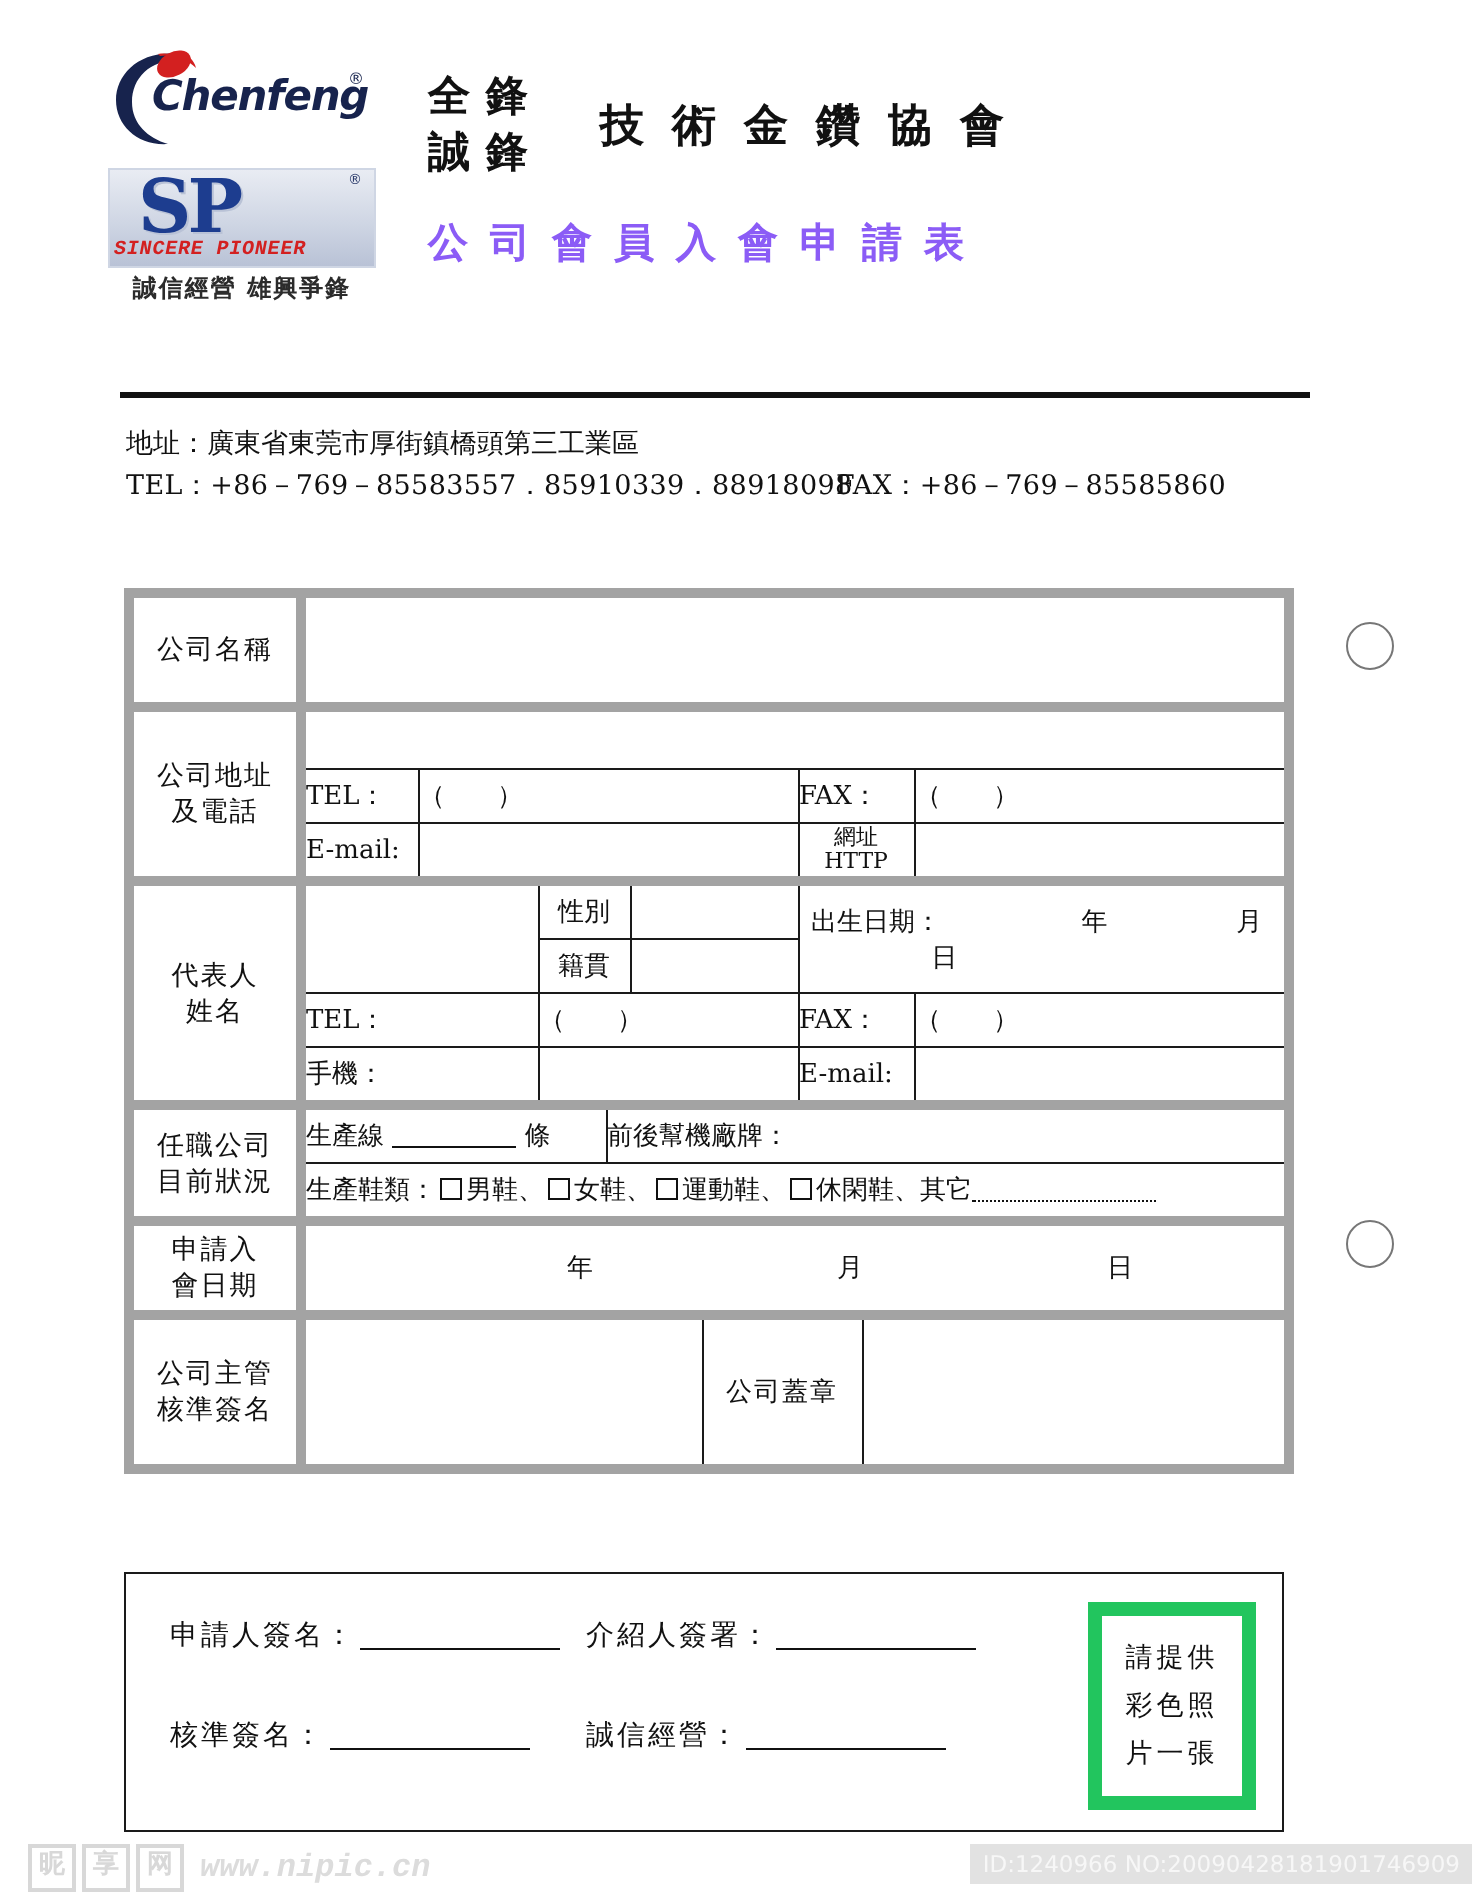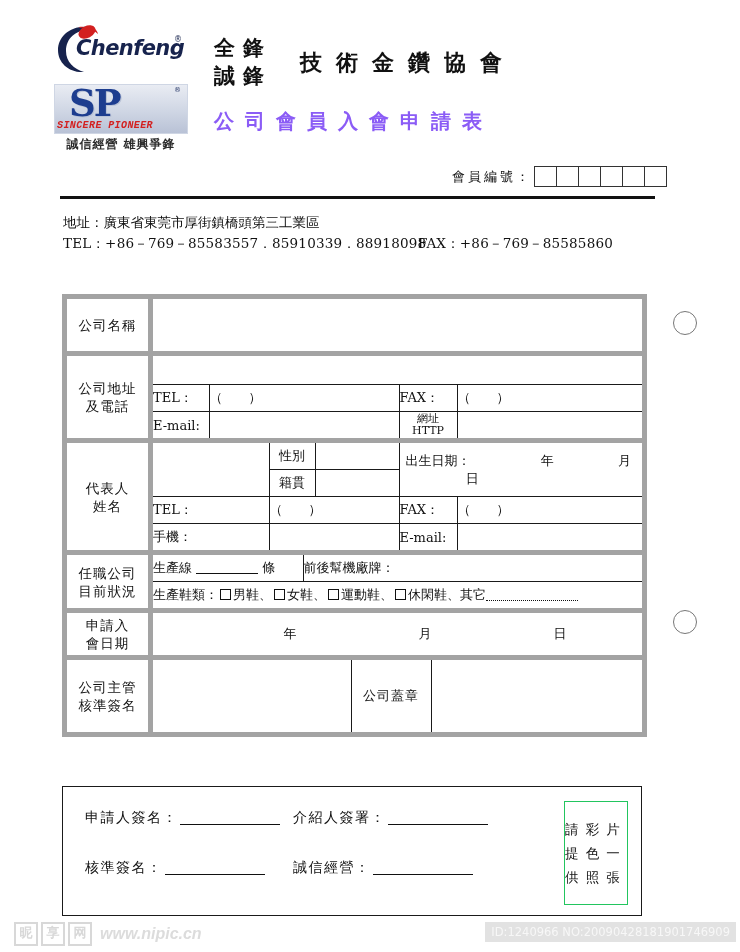--- a/index.html
+++ b/index.html
@@ -274,25 +274,25 @@
     display: inline-block;
     border-bottom: 1px solid #111;
     width: 100px;
     height: 13px;
     vertical-align: -3px;
     margin-left: 2px;
   }
   .photo-box {
     position: absolute;
     right: 13px; top: 14px;
-    width: 64px; height: 104px;
-    border: 1px solid #22c55e;
+    width: 84px; height: 104px;
+    border: 7px solid #22c55e;
     box-sizing: border-box;
     display: flex;
-    flex-direction: row;
+    flex-direction: column;
     align-items: center;
     justify-content: center;
     font-size: 13.5px;
     line-height: 24px;
     letter-spacing: 2px;
   }
 
   
   .hole {
     position: absolute;
@@ -318,21 +318,21 @@
   .wm-g {
     width: 20px; height: 20px;
     border: 2px solid #d8d8d8;
     color: #d8d8d8;
     font-size: 13px;
     line-height: 17px;
     text-align: center;
     font-weight: bold;
   }
   .wm-url {
-    font-family: Liberation Sans, sans-serif;
+    font-family: Liberation Mono, monospace;
     font-style: italic;
     font-weight: bold;
     font-size: 16px;
     color: #dcdcdc;
     margin-left: 4px;
   }
   .wm-right {
     position: absolute;
     right: 4px; top: 6px;
     background: #e2e2e2;
@@ -369,31 +369,20 @@
     <div class="sp-tag-cn">誠信經營 雄興爭鋒</div>
   </div>
 
   <div class="title-org">
     <div class="org-stack">全鋒<br>誠鋒</div>
     <div class="org-main">技術金鑽協會</div>
   </div>
 
   <div class="title-form">公司會員入會申請表</div>
 
-  <div class="member-no">
-    <span class="member-no-label">會員編號：</span>
-    <span class="member-boxes">
-      <span class="member-box"></span>
-      <span class="member-box"></span>
-      <span class="member-box"></span>
-      <span class="member-box"></span>
-      <span class="member-box"></span>
-      <span class="member-box"></span>
-    </span>
-  </div>
 
   <div class="hr-thick"></div>
 </div>
 
 <div class="contact">
   <div class="contact-row">
     <span class="contact-left">地址：廣東省東莞市厚街鎮橋頭第三工業區</span>
   </div>
   <div class="contact-row">
     <span class="contact-left mono">TEL：+86－769－85583557．85910339．88918098</span>

